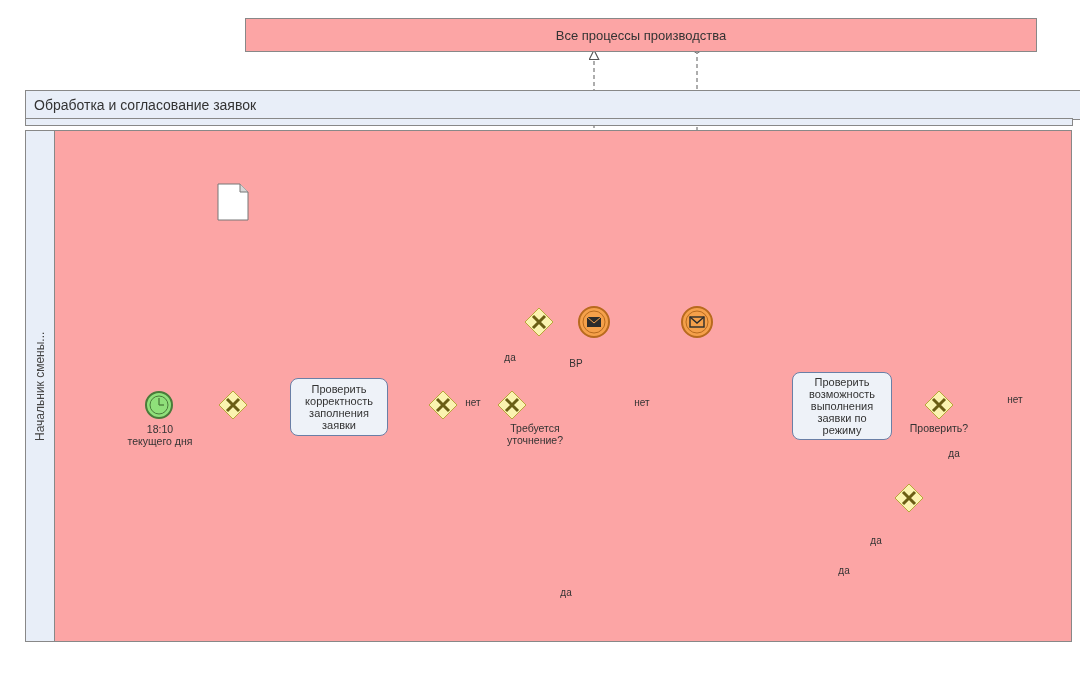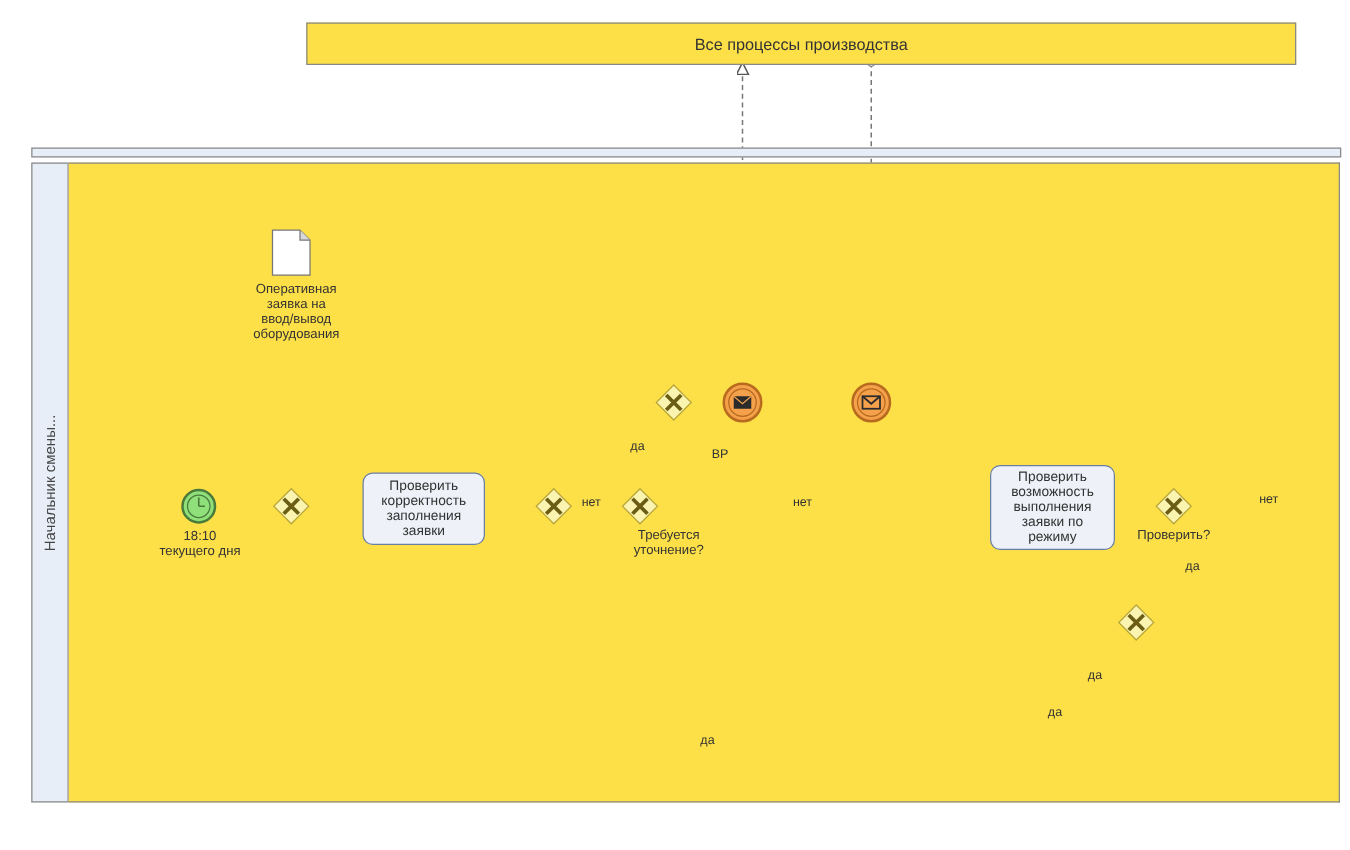--- a/index.html
+++ b/index.html
@@ -1,17 +1,17 @@
 <!DOCTYPE html>
 <html><head>
 <meta charset="utf-8">
 <style>
   html,body{margin:0;padding:0;width:1080px;height:680px;background:#fff;font-family:Arial,Helvetica,sans-serif;font-size:11px;color:#333}
   .stage{position:relative;width:1080px;height:680px}
-  .box{position:absolute;border:1px solid #888;background:#fde047}
+  .box{position:absolute;border:1px solid #888;background:#fca5a5}
   .pool-header{position:absolute;background:#e8eef8;border:1px solid #888;display:flex;align-items:center;padding:4px 8px;font-size:14px;color:#333}
   .lane-label{position:absolute;writing-mode:vertical-rl;transform:rotate(180deg);display:flex;align-items:center;justify-content:center;background:#e8eef8;border:1px solid #888;font-size:12px;color:#444}
   .task{position:absolute;background:#eef2f8;border:1px solid #6a7fa6;border-radius:8px;display:flex;align-items:center;justify-content:center;text-align:center;padding:4px;box-sizing:border-box;font-size:11px;color:#333}
   .gateway{position:absolute;width:30px;height:30px}
   .gateway svg{width:30px;height:30px;display:block}
   .start{position:absolute;width:30px;height:30px}
   .msg{position:absolute;width:34px;height:34px}
   .label{position:absolute;text-align:center;font-size:10.5px;color:#333;line-height:1.15}
   .small{font-size:10px}
   svg.lines{position:absolute;left:0;top:0;width:1080px;height:680px;pointer-events:none}
@@ -79,37 +79,36 @@
 
   <line x1="539" y1="337" x2="539" y2="575" stroke="#555" stroke-width="1.2"></line>
   <line x1="539" y1="575" x2="1070" y2="575" stroke="#555" stroke-width="1.2" marker-end="url(#arrow)"></line>
 
 </svg>
 
 <div class="box" style="left:245px;top:18px;width:790px;height:32px;display:flex;align-items:center;justify-content:center;font-size:13px">
   <span>Все процессы производства</span>
 </div>
 
+<div class="pool-header" style="left:25px;top:90px;width:1038px;height:20px">
+  <span>Обработка и согласование заявок</span>
+</div>
 <div class="box" style="left:25px;top:118px;width:1046px;height:6px;background:#e8eef8"></div>
 
 <div class="lane-label" style="left:25px;top:130px;width:28px;height:510px">
   <span>Начальник смены...</span>
 </div>
 <div class="box" style="left:55px;top:130px;width:1016px;height:510px;border-left:none"></div>
 
 <div class="doc" style="left:216px;top:182px">
   <svg viewBox="0 0 34 40">
         <path d="M2 2 H24 L32 10 V38 H2 Z" fill="#fff" stroke="#777"></path>
         <path d="M24 2 V10 H32" fill="#d8d8d8" stroke="#777"></path>
       </svg>
 </div>
-<div class="label" style="left:182px;top:225px;width:110px;white-space:pre-line">Оперативная
-заявка на
-ввод/вывод
-оборудования</div>
 
 <div class="start" style="left:144px;top:390px">
   <svg viewBox="0 0 30 30">
         <circle cx="15" cy="15" r="13" fill="#8fe07a" stroke="#4a7b3a" stroke-width="2"></circle>
         <circle cx="15" cy="15" r="9" fill="none" stroke="#4a7b3a"></circle>
         <line x1="15" y1="15" x2="15" y2="8" stroke="#4a7b3a" stroke-width="1.3"></line>
         <line x1="15" y1="15" x2="20" y2="15" stroke="#4a7b3a" stroke-width="1.3"></line>
       </svg>
 </div>
 <div class="label" style="left:120px;top:423px;width:80px;white-space:pre-line">18:10

